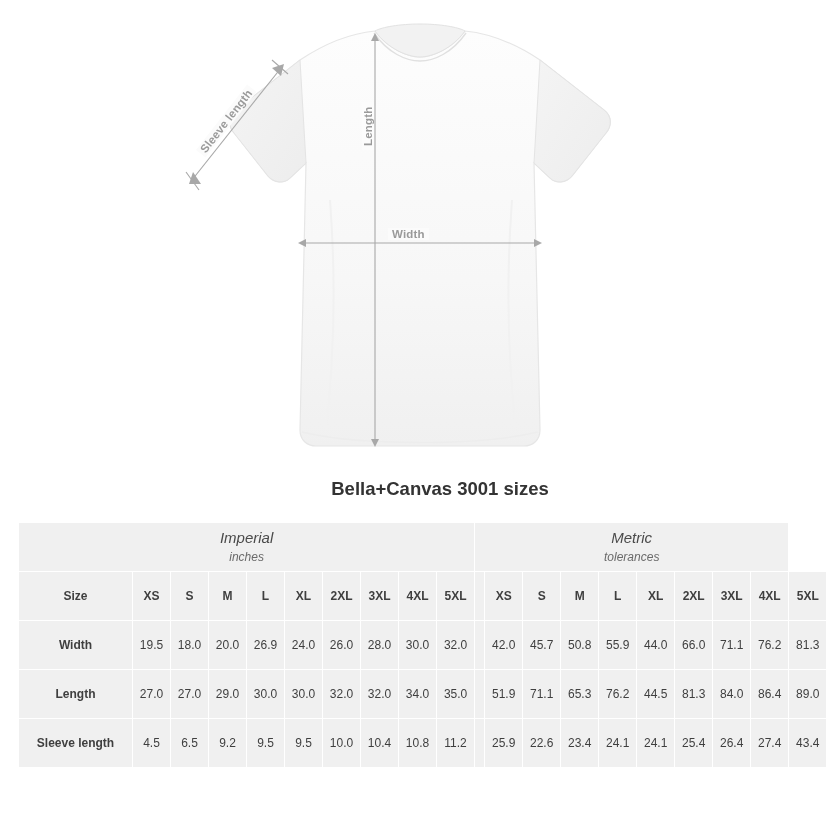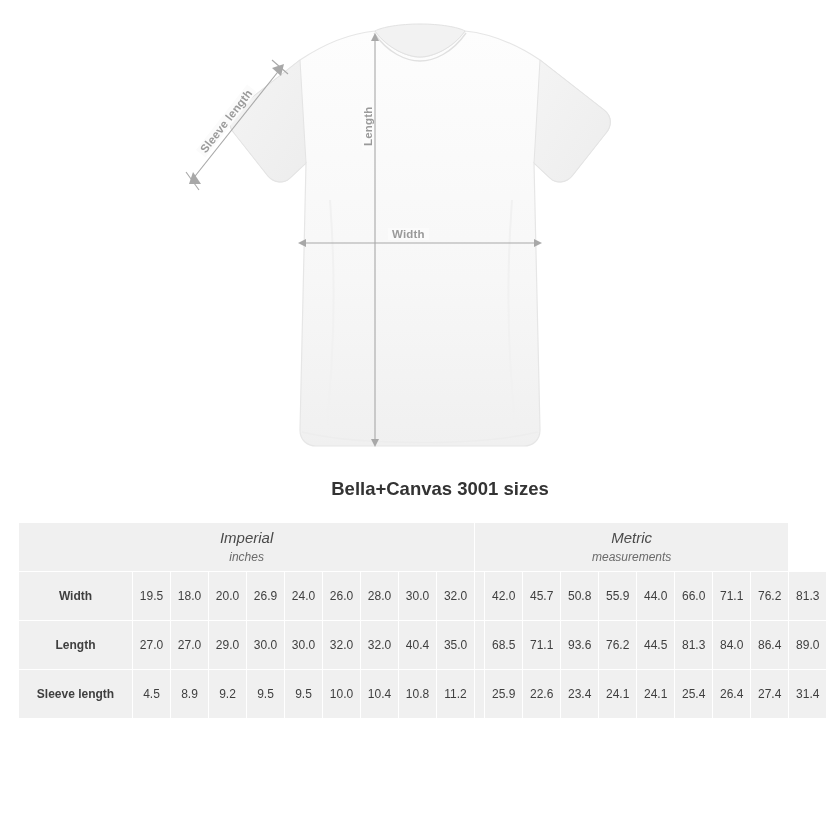--- a/index.html
+++ b/index.html
@@ -247,24 +247,46 @@
       </colgroup>
 
       <tbody>
           <tr>
         <td class="system-head" colspan="10">
           <span class="system-name">Imperial</span>
           <span class="system-unit">inches</span>
         </td>
         <td class="system-head" colspan="9">
           <span class="system-name">Metric</span>
-          <span class="system-unit">measurements</span>
+          <span class="system-unit">tolerances</span>
         </td>
       </tr>
 
+      <tr>
+        <th class="size-head">Size</th>
+        <th class="size-head">XS</th>
+        <th class="size-head">S</th>
+        <th class="size-head">M</th>
+        <th class="size-head">L</th>
+        <th class="size-head">XL</th>
+        <th class="size-head">2XL</th>
+        <th class="size-head">3XL</th>
+        <th class="size-head">4XL</th>
+        <th class="size-head">5XL</th>
+        <th class="spacer"></th>
+        <th class="size-head">XS</th>
+        <th class="size-head">S</th>
+        <th class="size-head">M</th>
+        <th class="size-head">L</th>
+        <th class="size-head">XL</th>
+        <th class="size-head">2XL</th>
+        <th class="size-head">3XL</th>
+        <th class="size-head">4XL</th>
+        <th class="size-head">5XL</th>
+      </tr>
 
       <tr>
         <td class="label-cell">Width</td>
         <td class="val">19.5</td>
         <td class="val">18.0</td>
         <td class="val">20.0</td>
         <td class="val">26.9</td>
         <td class="val">24.0</td>
         <td class="val">26.0</td>
         <td class="val">28.0</td>
@@ -284,53 +306,53 @@
 
       <tr>
         <td class="label-cell">Length</td>
         <td class="val">27.0</td>
         <td class="val">27.0</td>
         <td class="val">29.0</td>
         <td class="val">30.0</td>
         <td class="val">30.0</td>
         <td class="val">32.0</td>
         <td class="val">32.0</td>
-        <td class="val">40.4</td>
+        <td class="val">34.0</td>
         <td class="val">35.0</td>
         <td class="spacer"></td>
-        <td class="val">68.5</td>
+        <td class="val">51.9</td>
         <td class="val">71.1</td>
-        <td class="val">93.6</td>
+        <td class="val">65.3</td>
         <td class="val">76.2</td>
         <td class="val">44.5</td>
         <td class="val">81.3</td>
         <td class="val">84.0</td>
         <td class="val">86.4</td>
         <td class="val">89.0</td>
       </tr>
 
       <tr>
         <td class="label-cell">Sleeve length</td>
         <td class="val">4.5</td>
-        <td class="val">8.9</td>
+        <td class="val">6.5</td>
         <td class="val">9.2</td>
         <td class="val">9.5</td>
         <td class="val">9.5</td>
         <td class="val">10.0</td>
         <td class="val">10.4</td>
         <td class="val">10.8</td>
         <td class="val">11.2</td>
         <td class="spacer"></td>
         <td class="val">25.9</td>
         <td class="val">22.6</td>
         <td class="val">23.4</td>
         <td class="val">24.1</td>
         <td class="val">24.1</td>
         <td class="val">25.4</td>
         <td class="val">26.4</td>
         <td class="val">27.4</td>
-        <td class="val">31.4</td>
+        <td class="val">43.4</td>
       </tr>
     </tbody>
       </table>
   </div>
 
 </div>
 
 </body></html>

